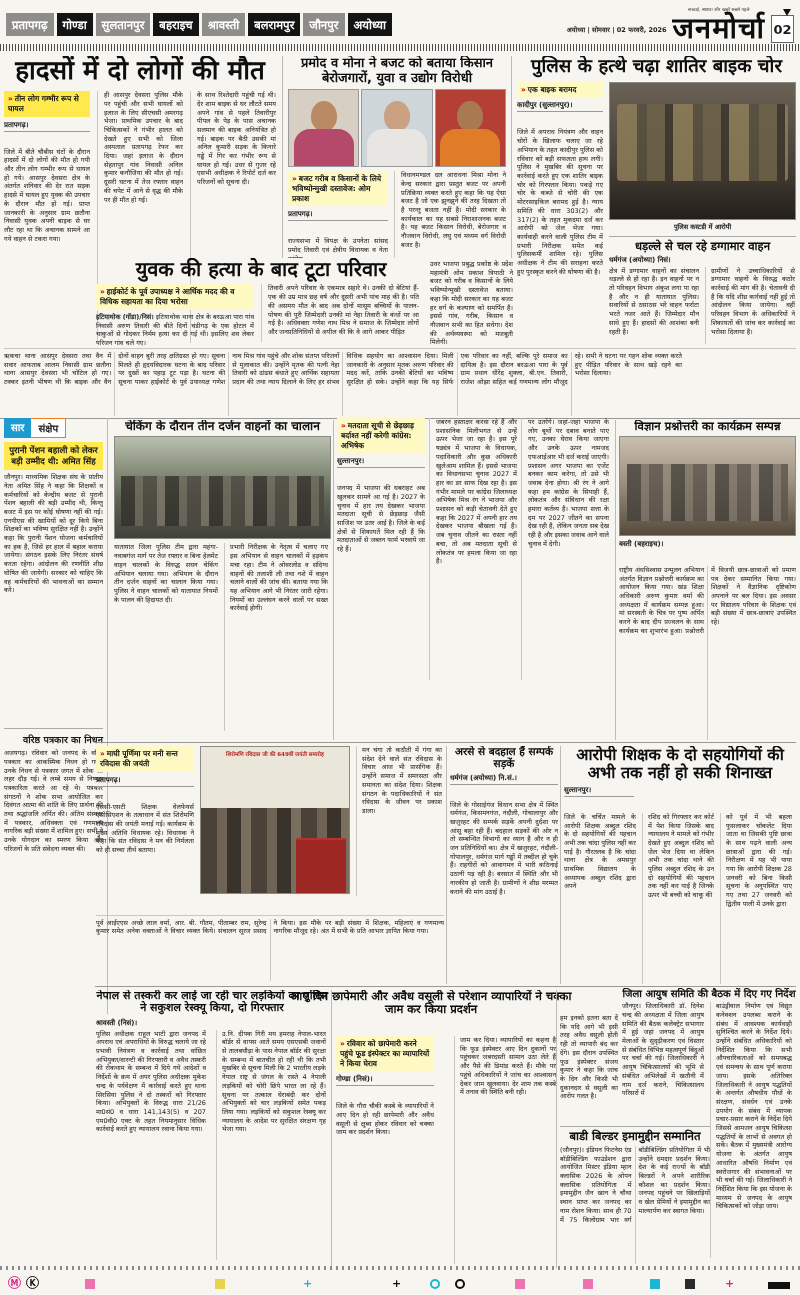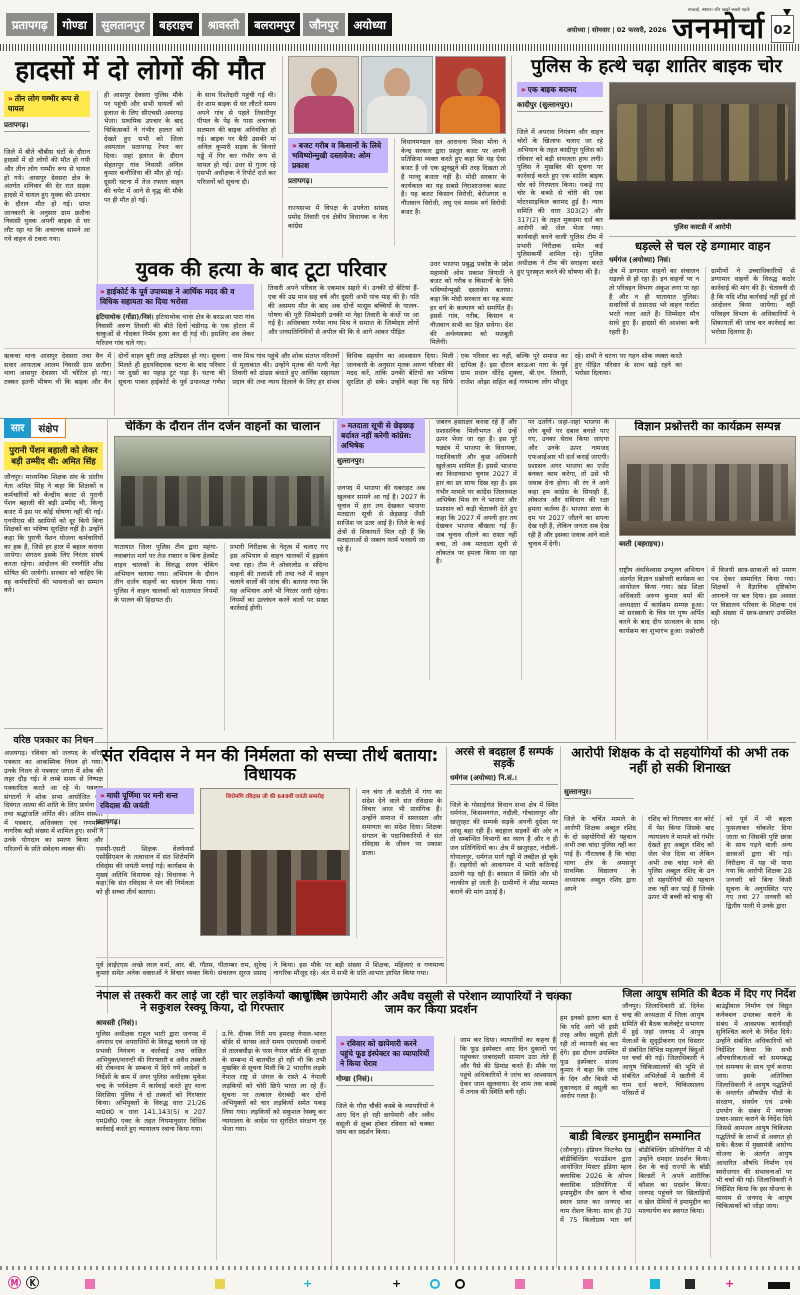--- a/index.html
+++ b/index.html
@@ -21,21 +21,21 @@
 .dotline{position:absolute;left:0;right:0;top:1266px;height:4px;background:repeating-linear-gradient(90deg,#8a8a8a 0 2px,transparent 2px 6px)}
 
 .art{position:absolute;overflow:hidden}
 .hl{font-weight:bold;text-align:center;color:#0e0e0e;line-height:1.12}
 .body{font-size:6.5px;line-height:1.34;text-align:justify;color:#222;overflow:hidden}
 .cols2{column-count:2;column-gap:7px;column-rule:1px solid #c9c7c0}
 .cols7{column-count:7;column-gap:7px;column-rule:1px solid #c9c7c0}
 .kick{font-size:7.5px;font-weight:bold;line-height:1.3;padding:3px 4px;margin-bottom:3px;color:#111}
 .kick .chev{color:#c00000;margin-right:2px;font-weight:bold}
 .ky{background:#ffe94d}
-.kg{background:#c4b5fd}
+.kg{background:#fef9c3}
 .dl{font-size:7px;font-weight:bold;border-bottom:1px solid #9a9a9a;padding-bottom:2px;margin-bottom:16px}
 .cap{font-size:6.5px;font-weight:bold;text-align:center;padding:2px 0;color:#222}
 .vline{position:absolute;width:1px;background:#bdbbb4}
 .hline{position:absolute;height:1px;background:#9a9892}
 
 .photo{position:relative;overflow:hidden;border:1px solid #8a8a84}
 .photo-police{background:linear-gradient(180deg,#6b6257 0%,#4a433b 55%,#241f1a 100%)}
 .photo-police::before{content:"";position:absolute;top:16%;left:4%;right:4%;height:56%;border-radius:4px;opacity:.85;background:repeating-linear-gradient(90deg,#8d7d58 0 20px,#57503f 20px 30px,#6e6247 30px 48px,#3c362c 48px 56px)}
 .photo-field{background:linear-gradient(180deg,#b9bfae 0%,#8c9480 30%,#5d6353 62%,#3f4239 100%)}
 .photo-field::before{content:"";position:absolute;top:38%;left:3%;right:3%;height:50%;opacity:.8;background:repeating-linear-gradient(90deg,#32302b 0 14px,#6c675c 14px 22px,#4a463f 22px 36px,#7d7668 36px 44px)}
@@ -47,21 +47,21 @@
 .rav{background:#8d8274}
 .ravban{position:absolute;top:0;left:0;right:0;height:42%;background:#eae6da;color:#b9231f;font-size:5.5px;font-weight:bold;text-align:center;padding-top:4px;line-height:1.35}
 .ravcrowd{position:absolute;bottom:0;left:0;right:0;height:58%;background:repeating-linear-gradient(90deg,#4a4138 0 16px,#6e6354 16px 26px,#3a332c 26px 40px,#7a6f5e 40px 50px)}
 .ravpod{position:absolute;right:3px;bottom:0;width:34%;height:38%;background:#9c2723;border-top:2px solid #b8322d}
 
 #rail{position:absolute;left:4px;top:418px;width:104px;height:596px;overflow:hidden;border-right:1px solid #bdbbb4;padding-right:4px}
 .railtabs{display:flex;margin-bottom:4px;font-weight:bold;font-size:10px}
 .railtabs .t1{background:#1d9bd1;color:#fff;padding:2px 7px}
 .railtabs .t2{background:#fff;color:#222;padding:2px 7px;border:1px solid #ef7d1a;border-left:none}
 .railhead{font-size:8.5px;font-weight:bold;line-height:1.3;background:#ffe94d;padding:3px;margin-bottom:3px;text-align:center}
-.railsub{font-size:9.5px;font-weight:bold;text-align:center;margin:5px 0 3px;border-top:1px solid #aaa;padding-top:4px}
+.railsub{font-size:9.5px;font-weight:bold;text-align:right;margin:5px 0 3px;border-top:1px solid #aaa;padding-top:4px}
 
 .rm{position:absolute;bottom:6px;display:inline-block}
 .rm.circle{width:13px;height:13px;border-radius:50%;font-size:8px;font-weight:bold;text-align:center;line-height:13px}
 .rm.sq{width:10px;height:10px}
 .rm.ring{width:10px;height:10px;border-radius:50%}
 .rm.cross{font-size:11px;line-height:10px;font-weight:bold}
 .rm.bar{width:22px;height:7px}
 </style>
 </head>
 <body>
@@ -97,20 +97,21 @@
         <div class="kick ky"><span class="chev">»</span><span>तीन लोग गम्भीर रूप से घायल</span></div>
         <div class="dl">प्रतापगढ़।</div>
         <div class="body" style="height:175px">जिले में बीते चौबीस घंटों के दौरान हादसों में दो लोगों की मौत हो गयी और तीन लोग गम्भीर रूप से घायल हो गये। आसपुर देवसरा क्षेत्र के अंतर्गत शनिवार की देर रात सड़क हादसे में घायल हुए युवक की उपचार के दौरान मौत हो गई। प्राप्त जानकारी के अनुसार ग्राम छतौना निवासी युवक अपनी बाइक से घर लौट रहा था कि अचानक सामने आ गये वाहन से टकरा गया।</div>
       </div>
       <div class="body" style="width:86px;height:252px;border-left:1px solid #c9c7c0;padding-left:6px">ही आसपुर देवसरा पुलिस मौके पर पहुंची और सभी घायलों को इलाज के लिए सीएचसी अमरगढ़ भेजा। प्राथमिक उपचार के बाद चिकित्सकों ने गंभीर हालत को देखते हुए सभी को जिला अस्पताल प्रतापगढ़ रेफर कर दिया। जहां इलाज के दौरान सेहतापुर गांव निवासी अनिल कुमार कनौजिया की मौत हो गई। दूसरी घटना में तेज रफ्तार वाहन की चपेट में आने से वृद्ध की मौके पर ही मौत हो गई।</div>
       <div class="body" style="width:86px;height:252px;border-left:1px solid #c9c7c0;padding-left:6px">के साथ रिश्तेदारी पहुंची गई थी। देर शाम बाइक से घर लौटते समय अपने गांव से पहले तिवारीपुर पीपल के पेड़ के पास अचानक सलमान की बाइक अनियंत्रित हो गई। बाइक पर बैठी उसकी मां अनिल कुमारी सड़क के किनारे गड्ढे में गिर कर गंभीर रूप से घायल हो गई। उधर से गुजर रहे एसभी अधीक्षक ने रिपोर्ट दर्ज कर परिजनों को सूचना दी।</div>
     </div>
   </div>
 
   <div class="art" style="left:282px;top:56px;width:230px;height:202px;border-left:1px solid #bdbbb4;border-right:1px solid #bdbbb4;padding:0 5px">
+    <div class="hl" style="font-size:13px;margin-bottom:4px">प्रमोद व मोना ने बजट को बताया किसान बेरोजगारों, युवा व उद्योग विरोधी</div>
     <div style="display:flex;gap:2px;justify-content:center;margin-bottom:4px">
       <div class="pt" style="--bg:#d8cfc4;--skin:#b98a64;--cloth:#b5496b"></div>
       <div class="pt" style="--bg:#cfd6da;--skin:#caa183;--cloth:#e8e6e2"></div>
       <div class="pt" style="--bg:#b33f35;--skin:#a97a52;--cloth:#e07b28"></div>
     </div>
     <div style="display:flex;gap:6px">
       <div style="width:100px">
         <div class="kick kg"><span class="chev">»</span><span>बजट गरीब व किसानों के लिये भविष्योन्मुखी दस्तावेज: ओम प्रकाश</span></div>
         <div class="dl">प्रतापगढ़।</div>
         <div class="body" style="height:30px">राज्यसभा में विपक्ष के उपनेता सांसद प्रमोद तिवारी एवं क्षेत्रीय विधायक व नेता कांग्रेस</div>
@@ -193,21 +194,20 @@
   <div class="art" style="left:619px;top:420px;width:177px;height:320px">
     <div class="hl" style="font-size:11.5px;margin-bottom:3px">विज्ञान प्रश्नोत्तरी का कार्यक्रम सम्पन्न</div>
     <div class="photo photo-group" style="width:100%;height:100px;margin-bottom:3px"></div>
     <div class="dl" style="border-bottom:none">बस्ती (बहराइच)।</div>
     <div class="body cols2" style="height:175px">राष्ट्रीय अंधविश्वास उन्मूलन अभियान अंतर्गत विज्ञान प्रश्नोत्तरी कार्यक्रम का आयोजन किया गया। खंड शिक्षा अधिकारी अरुण कुमार वर्मा की अध्यक्षता में कार्यक्रम सम्पन्न हुआ। मां सरस्वती के चित्र पर पुष्प अर्पित करने के बाद दीप प्रज्वलन के साथ कार्यक्रम का शुभारंभ हुआ। प्रश्नोत्तरी में विजयी छात्र-छात्राओं को प्रमाण पत्र देकर सम्मानित किया गया। शिक्षकों ने वैज्ञानिक दृष्टिकोण अपनाने पर बल दिया। इस अवसर पर विद्यालय परिवार के शिक्षक एवं बड़ी संख्या में छात्र-छात्राएं उपस्थित रहे।</div>
   </div>
 
   <div class="hline" style="left:95px;top:742px;width:701px"></div>
 
   <div class="art" style="left:96px;top:746px;width:348px;height:238px">
-    <div class="hl" style="font-size:17px;margin-bottom:4px">संत रविदास ने मन की निर्मलता को सच्चा तीर्थ बताया: विधायक</div>
     <div style="display:flex;gap:6px">
       <div style="width:98px">
         <div class="kick kg"><span class="chev">»</span><span>माघी पूर्णिमा पर मनी सन्त रविदास की जयंती</span></div>
         <div class="dl">प्रतापगढ़।</div>
         <div class="body" style="height:108px">एससी-एसटी शिक्षक वेलफेयर्स एसोसिएशन के तत्वाधान में संत शिरोमणि रविदास की जयंती मनाई गई। कार्यक्रम के मुख्य अतिथि विधायक रहे। विधायक ने कहा कि संत रविदास ने मन की निर्मलता को ही सच्चा तीर्थ बताया।</div>
       </div>
       <div class="photo rav" style="width:150px;height:148px">
         <div class="ravban"><span>शिरोमणि रविदास जी की 649वीं जयंती समारोह</span></div>
         <div class="ravcrowd"></div>
         <div class="ravpod"></div>
@@ -219,21 +219,21 @@
   <div class="vline" style="left:446px;top:746px;height:238px"></div>
 
   <div class="art" style="left:450px;top:746px;width:108px;height:238px">
     <div class="hl" style="font-size:10.5px;margin-bottom:3px">अरसे से बदहाल हैं सम्पर्क सड़कें</div>
     <div class="dl">धर्मगंज (अयोध्या) नि.सं.।</div>
     <div class="body" style="height:195px">जिले के गोसाईगंज विधान सभा क्षेत्र में स्थित धर्मगंज, किसमनगंज, नंदौली, गोचालापुर और खजुरहट की सम्पर्क सड़कें अपनी दुर्दशा पर आंसू बहा रही हैं। बदहाल सड़कों की ओर न तो सम्बन्धित विभागों का ध्यान है और न ही जन प्रतिनिधियों का। क्षेत्र में खजुरहट, नंदौली-गोपालपुर, धर्मगंज मार्ग गड्ढों में तब्दील हो चुके हैं। राहगीरों को आवागमन में भारी कठिनाई उठानी पड़ रही है। बरसात में स्थिति और भी नारकीय हो जाती है। ग्रामीणों ने शीघ्र मरम्मत कराने की मांग उठाई है।</div>
   </div>
   <div class="vline" style="left:560px;top:746px;height:238px"></div>
 
   <div class="art" style="left:564px;top:746px;width:232px;height:238px">
-    <div class="hl" style="font-size:13px;margin-bottom:12px">आरोपी शिक्षक के दो सहयोगियों की अभी तक नहीं हो सकी शिनाख्त</div>
+    <div class="hl" style="font-size:16px;margin-bottom:3px">आरोपी शिक्षक के दो सहयोगियों की अभी तक नहीं हो सकी शिनाख्त</div>
     <div class="dl" style="width:70px">सुल्तानपुर।</div>
     <div style="display:flex;gap:6px">
       <div class="body" style="width:72px;height:185px">जिले के चर्चित मामले के आरोपी शिक्षक अब्दुल रशिद के दो सहयोगियों की पहचान अभी तक चांदा पुलिस नहीं कर पाई है। गौरतलब है कि चांदा थाना क्षेत्र के अमसपुर प्राथमिक विद्यालय के अध्यापक अब्दुल रशिद द्वारा अपने</div>
       <div class="body" style="width:72px;height:185px;border-left:1px solid #c9c7c0;padding-left:5px">रशिद को गिरफ्तार कर कोर्ट में पेश किया जिसके बाद न्यायालय ने मामले को गंभीर देखते हुए अब्दुल रशिद को जेल भेज दिया था लेकिन अभी तक चांदा थाने की पुलिस अब्दुल रशिद के उन दो सहयोगियों की पहचान तक नहीं कर पाई है जिनके ऊपर भी बच्ची को चाकू की</div>
       <div class="body" style="width:72px;height:185px;border-left:1px solid #c9c7c0;padding-left:5px">को पूर्व में भी बहला फुसलाकर चॉकलेट दिया जाता था जिसकी पुष्टि छात्रा के साथ पढ़ने वाली अन्य छात्राओं द्वारा की गई। निरीक्षण में यह भी पाया गया कि आरोपी शिक्षक 28 जनवरी को बिना किसी सूचना के अनुपस्थित पाए गए तथा 27 जनवरी को द्वितीय पाली में उनके द्वारा</div>
     </div>
   </div>
 
   <div class="hline" style="left:95px;top:986px;width:701px"></div>
 

